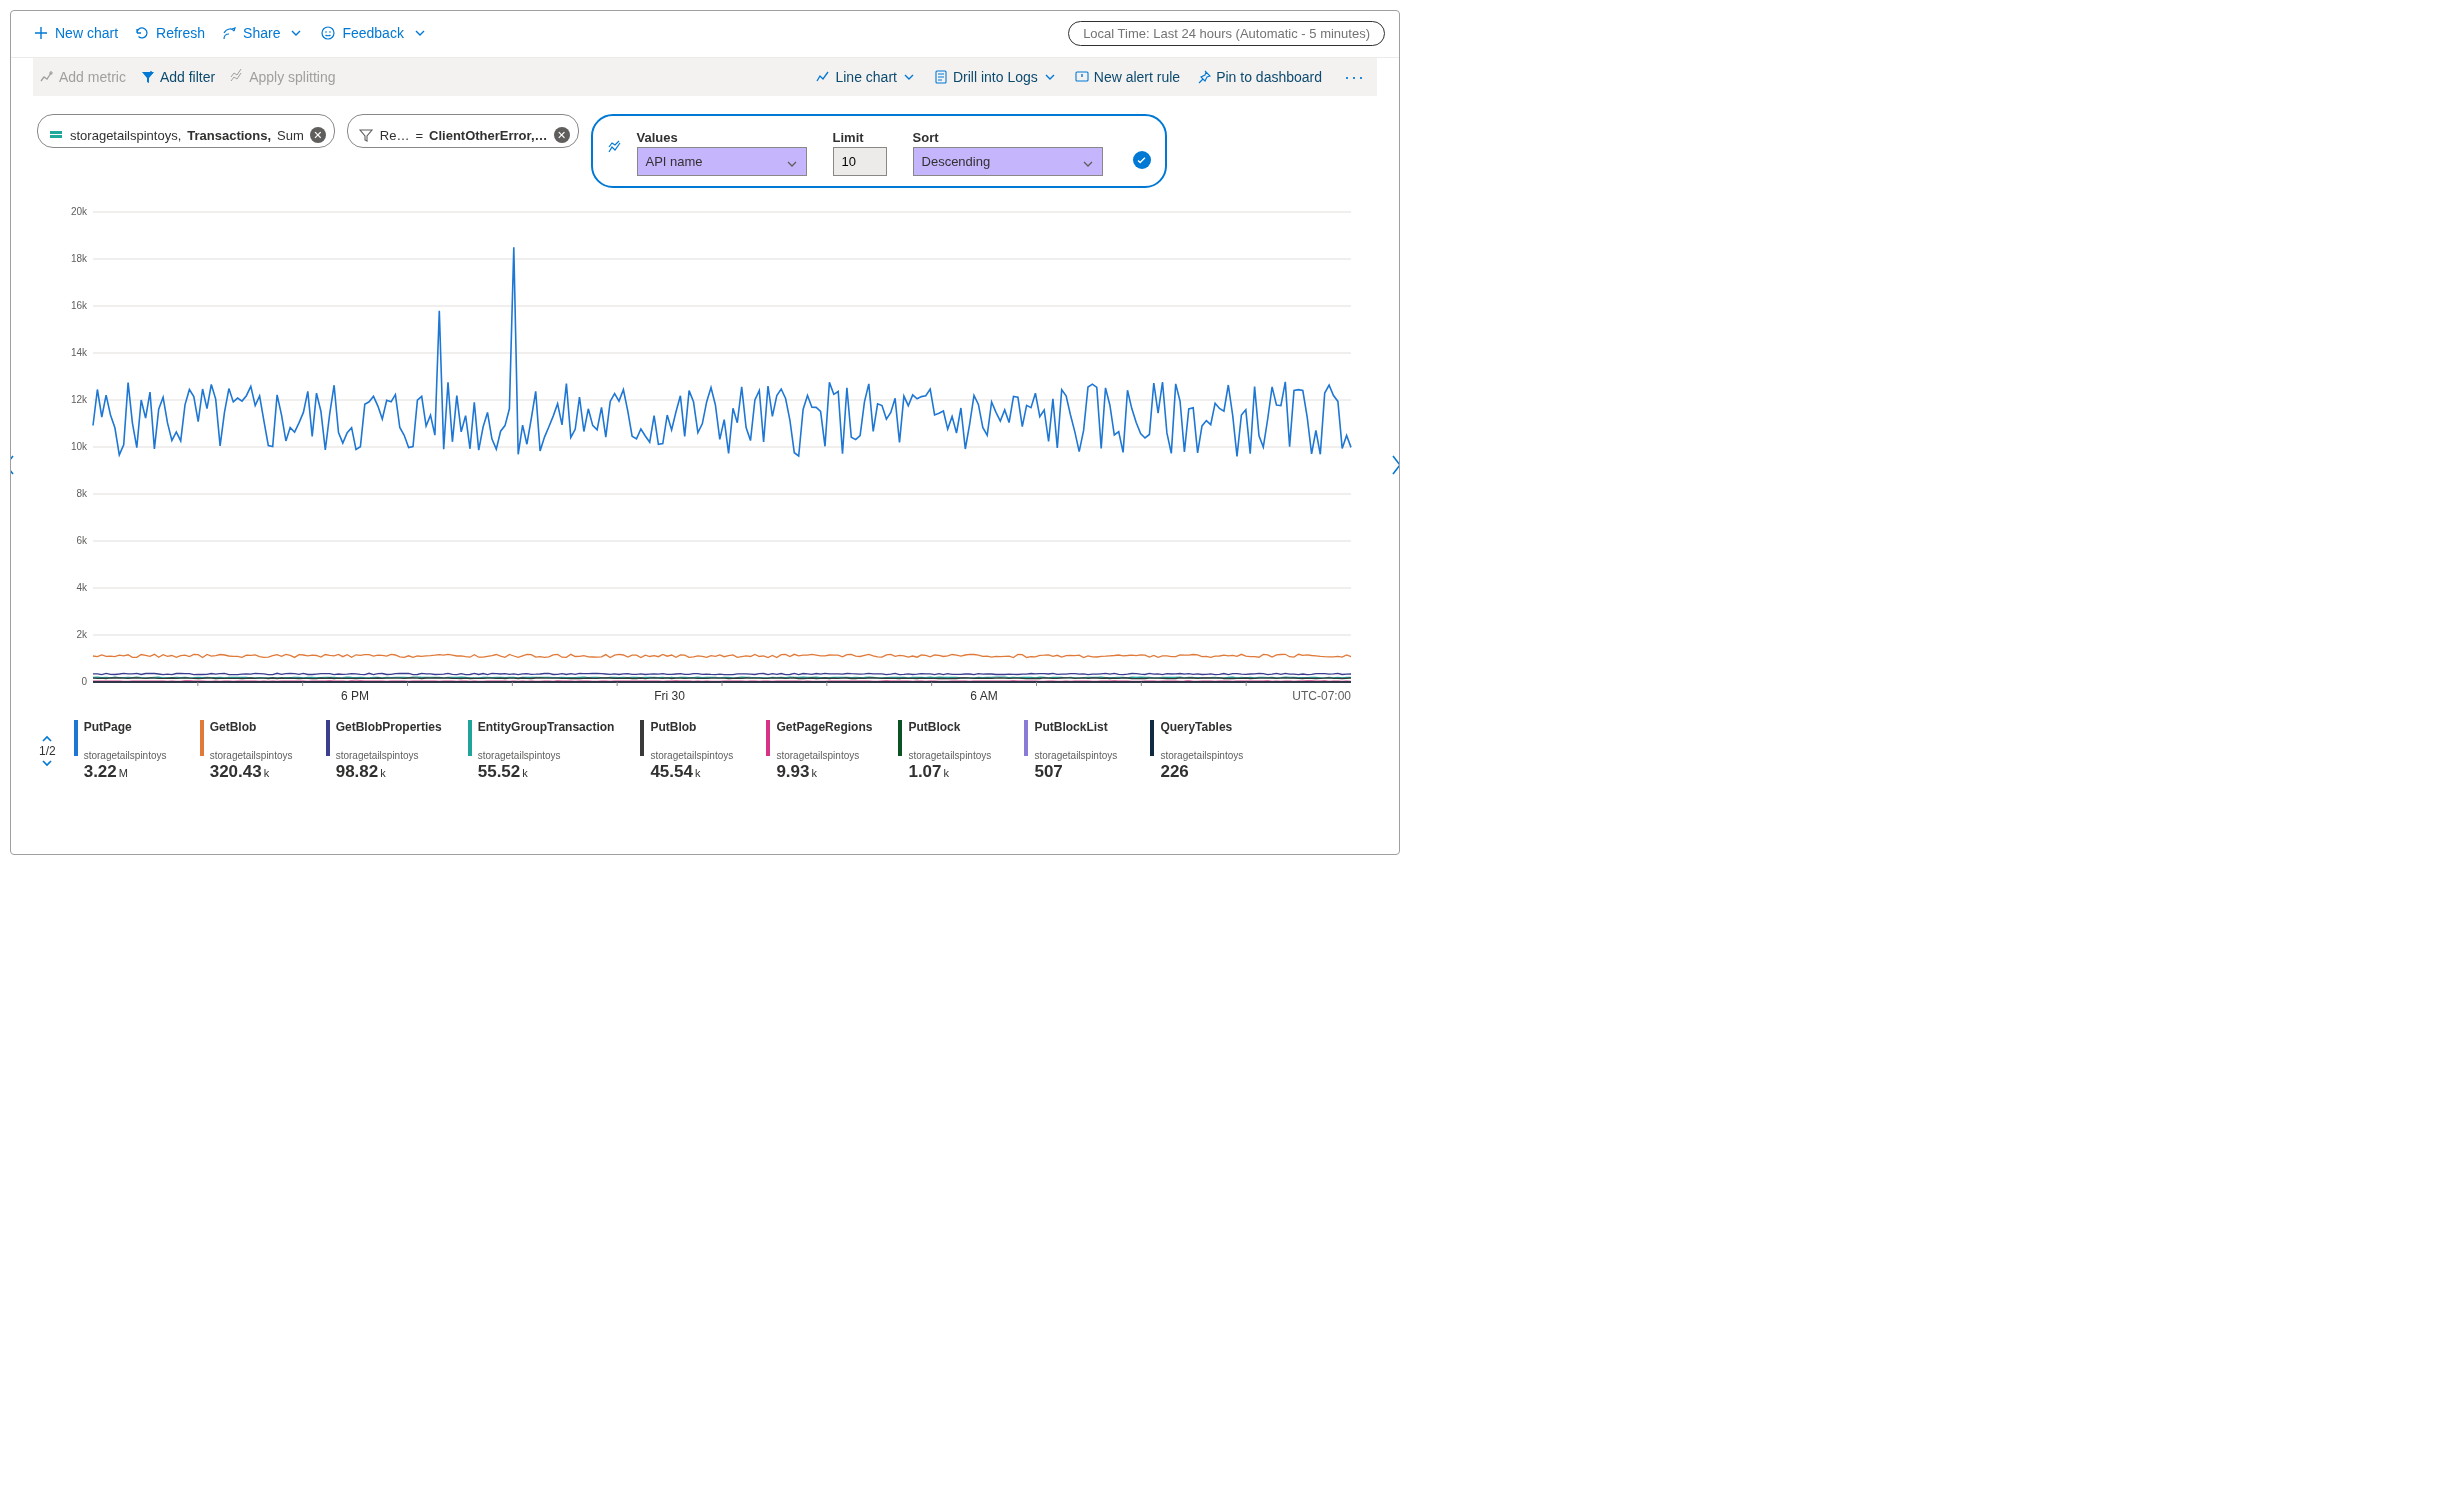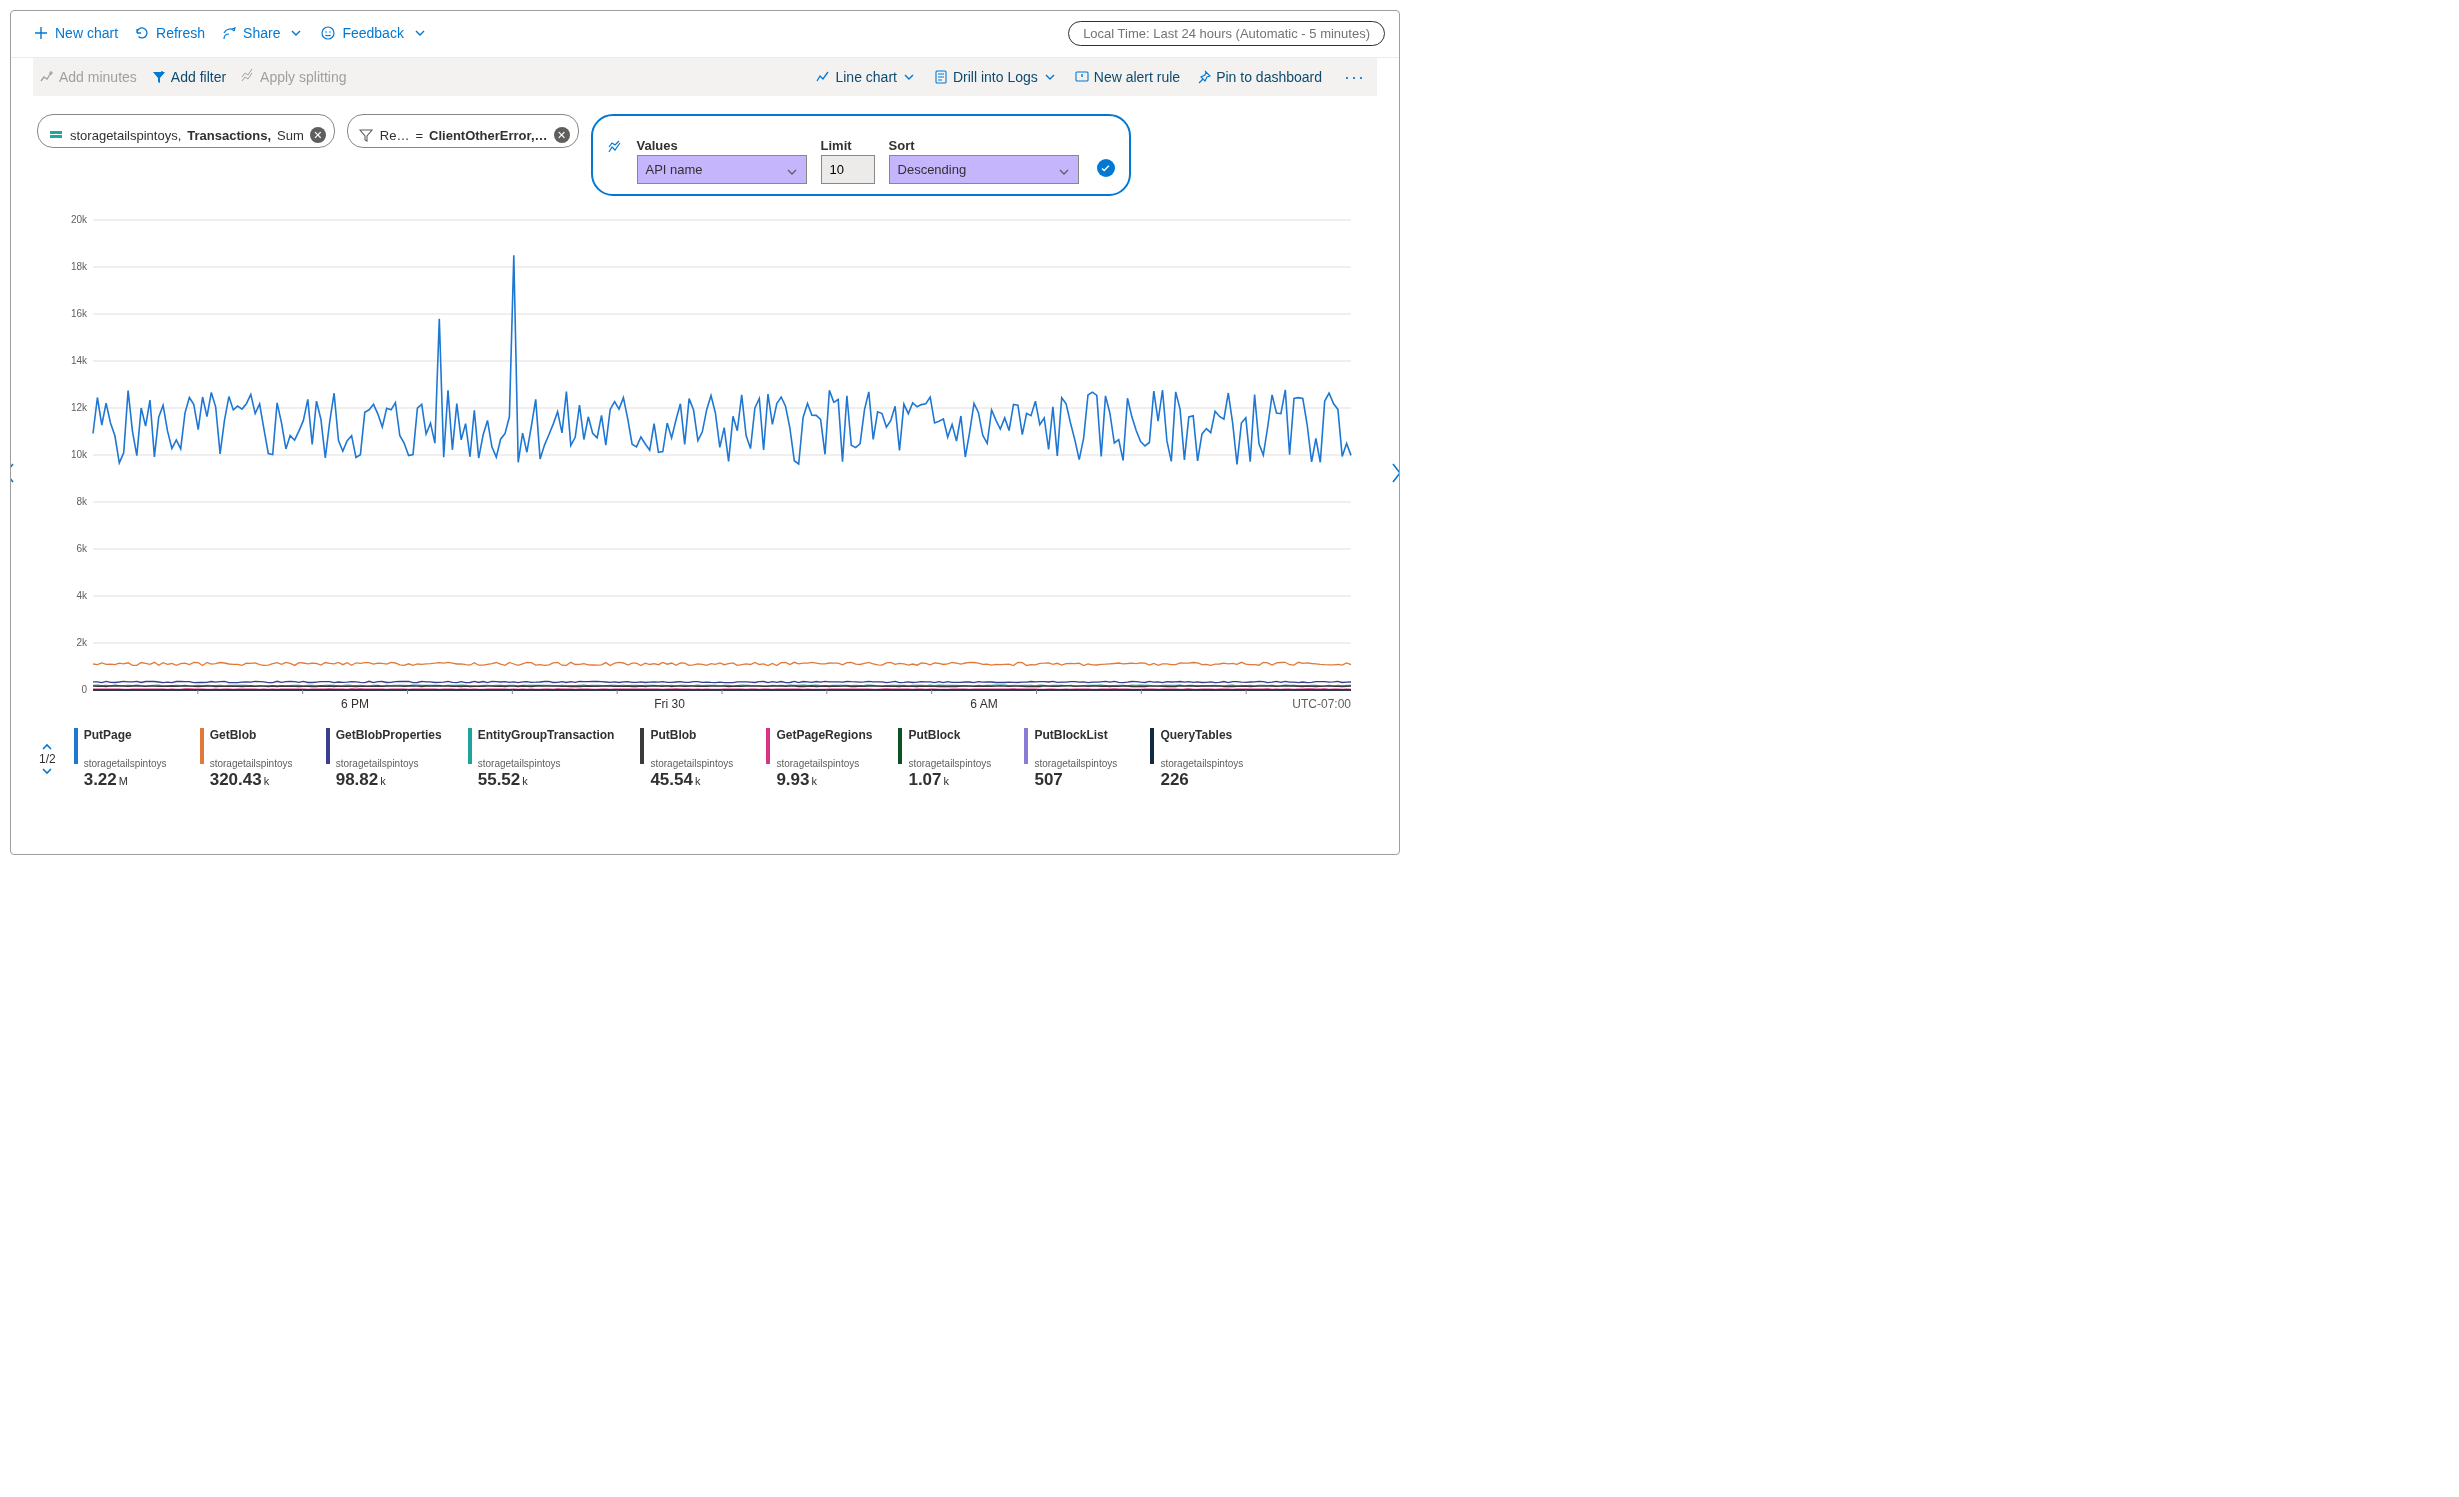--- a/index.html
+++ b/index.html
@@ -19,21 +19,21 @@
   .sec-left { display: flex; align-items: center; gap: 14px; }
   .dim { color: #a19f9d; display: flex; align-items: center; gap: 4px; font-size: 14px; }
   .blue { color: #0c4a6e; display: flex; align-items: center; gap: 4px; font-size: 14px; }
   .sec-right { display: flex; align-items: center; gap: 16px; margin-left: auto; }
   .ellipsis { color: #0078d4; font-size: 18px; letter-spacing: 1px; padding: 0 6px; }
   
   .pill-zone { display: flex; align-items: flex-start; gap: 12px; padding: 18px 26px 4px 26px; }
   .pill { display: flex; align-items: center; border: 1px solid #8a8886; border-radius: 16px; padding: 12px 8px 4px 10px; font-size: 13px; color: #323130; gap: 6px; }
   .pill .strong { font-weight: 600; }
   .pill .close { width: 16px; height: 16px; border-radius: 50%; background: #605e5c; color: #fff; display: flex; align-items: center; justify-content: center; font-size: 11px; cursor: pointer; }
-  .split-group { border: 2px solid #0078d4; border-radius: 22px; padding: 22px 14px 10px 44px; display: flex; align-items: flex-start; gap: 14px; position: relative; }
+  .split-group { border: 2px solid #0078d4; border-radius: 22px; padding: 14px 14px 10px 44px; display: flex; align-items: flex-start; gap: 26px; position: relative; }
   .split-group .groupicon { position: absolute; left: 14px; top: 24px; color: #0078d4; }
   .fld { display: flex; flex-direction: column; gap: 2px; }
   .fld label { font-weight: 600; font-size: 13px; }
   .sel { border: 1px solid #8a8886; padding: 6px 26px 6px 8px; font-size: 13px; position: relative; background: #c4b5fd; min-width: 80px; }
   .sel .chev { position: absolute; right: 6px; top: 8px; }
   .limit-input { border: 1px solid #8a8886; background: #edebe9; padding: 6px 8px; width: 54px; font-size: 13px; }
   .check { width: 18px; height: 18px; border-radius: 50%; background: #0078d4; display:flex; align-items:center; justify-content:center; align-self:center; margin-left:4px; margin-top:14px; }
   
   .chart-wrap { position: relative; padding: 10px 18px 4px 32px; }
   .nav-arrow { position: absolute; top: 50%; color: #0078d4; font-size: 18px; cursor: pointer; }
@@ -100,21 +100,21 @@
 <div class="section">
 
 
   <div class="sec-toolbar">
     <div class="sec-left">
       <div class="dim">
         <svg class="icn" viewBox="0 0 16 16">
             <path d="M2 12l3-4 3 2 4-6" stroke="#a19f9d" stroke-width="1.3" fill="none"></path>
             <path d="M12 2v4M10 4h4" stroke="#a19f9d" stroke-width="1.2"></path>
           </svg>
-        <span>Add minutes</span>
+        <span>Add metric</span>
       </div>
       <div class="blue">
         <svg class="icn" viewBox="0 0 16 16">
             <path d="M2 3h12l-5 6v5l-2-1V9L2 3z" fill="#0078d4"></path>
             <path d="M11 2v4M9 4h4" stroke="#0078d4" stroke-width="1.4"></path>
           </svg>
         <span>Add filter</span>
       </div>
       <div class="dim">
         <svg class="icn" viewBox="0 0 16 16">

